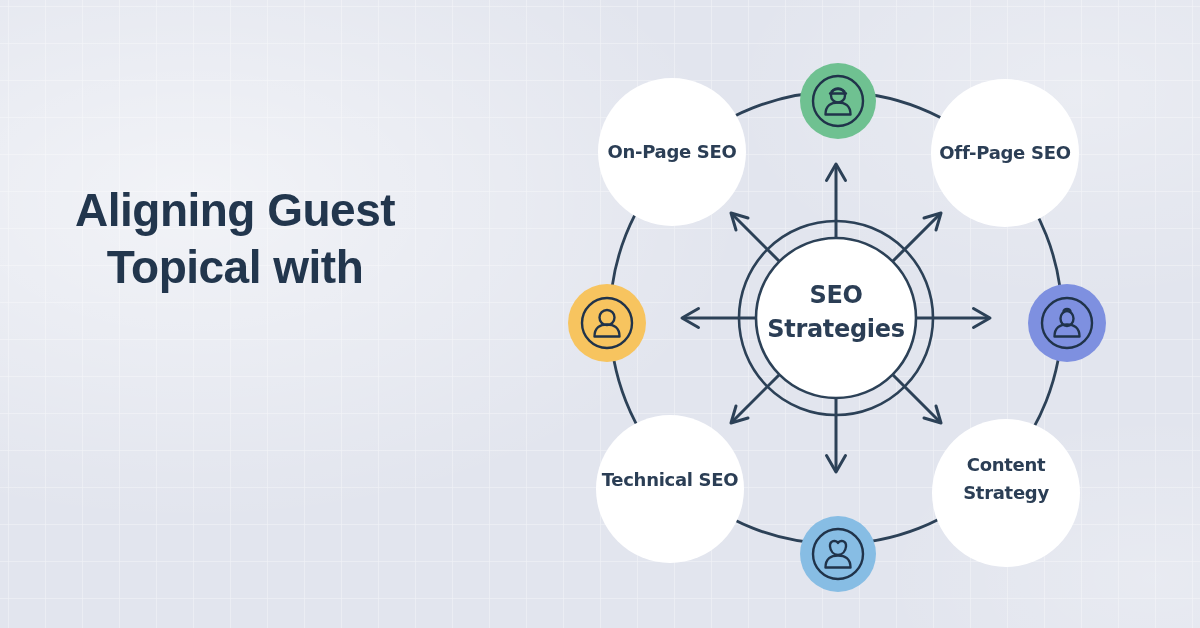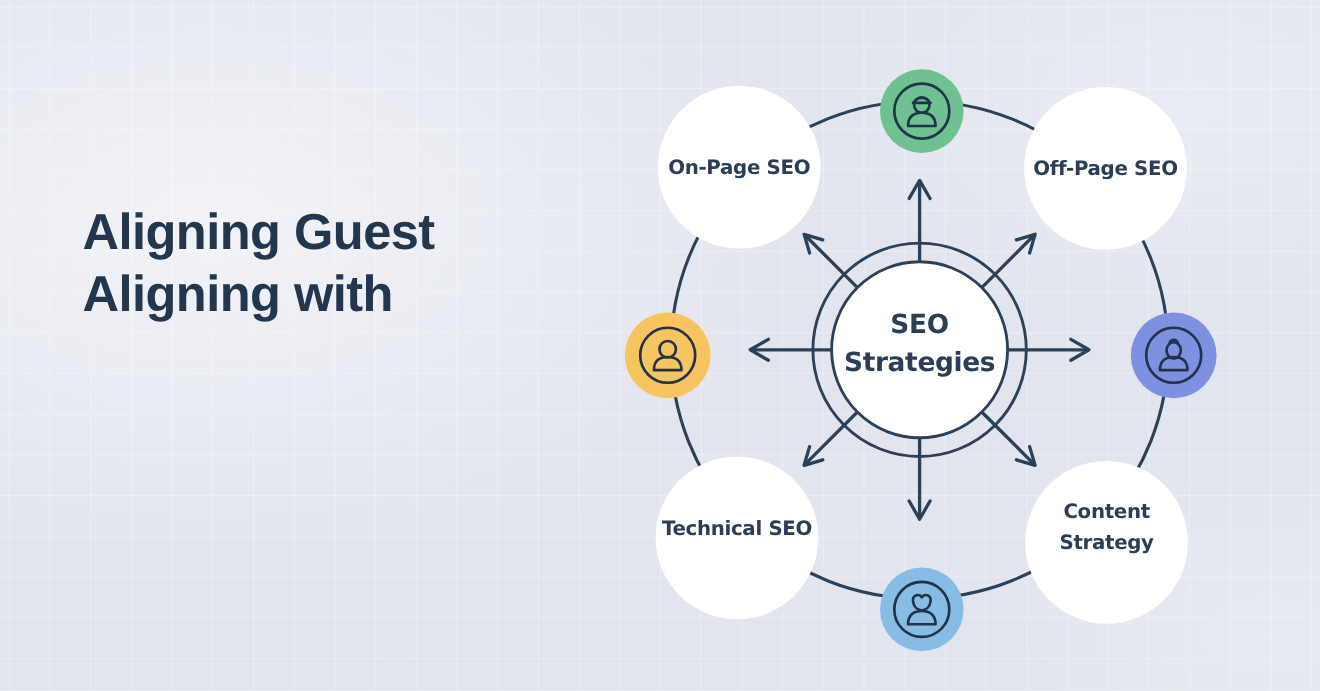--- a/index.html
+++ b/index.html
@@ -34,20 +34,21 @@
 
   .title {
     position: absolute;
     left: 75px;
     top: 182px;
     font-weight: 700;
     font-size: 46px;
     line-height: 57px;
     letter-spacing: -0.5px;
     color: #22364d;
+    text-align: center;
   }
 
   .diagram-svg {
     position: absolute; inset: 0;
     width: 1200px; height: 628px;
   }
 
   .diagram-label {
     font-family: "DejaVu Sans", sans-serif;
     font-weight: 700;
@@ -63,21 +64,21 @@
 </style>
 </head>
 <body>
 
 <div class="canvas">
   <div class="grid-overlay"></div>
   <div class="light-overlay"></div>
 
   <div class="title">
     <div>Aligning Guest</div>
-    <div>Aligning with</div>
+    <div>Topical with</div>
   </div>
 
   <svg class="diagram-svg" viewBox="0 0 1200 628">
 
     <g stroke="#2c4157" fill="none" stroke-width="2.8">
       <circle cx="836" cy="318" r="226"></circle>
     </g>
 
     <g fill="#ffffff">
       <circle cx="672" cy="152" r="74"></circle>

